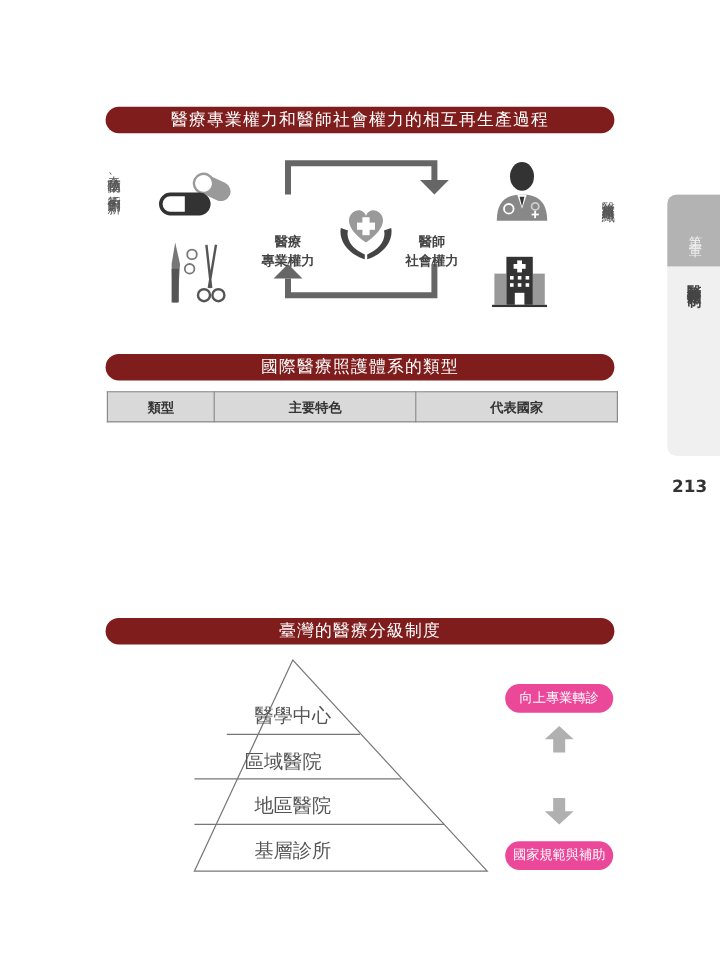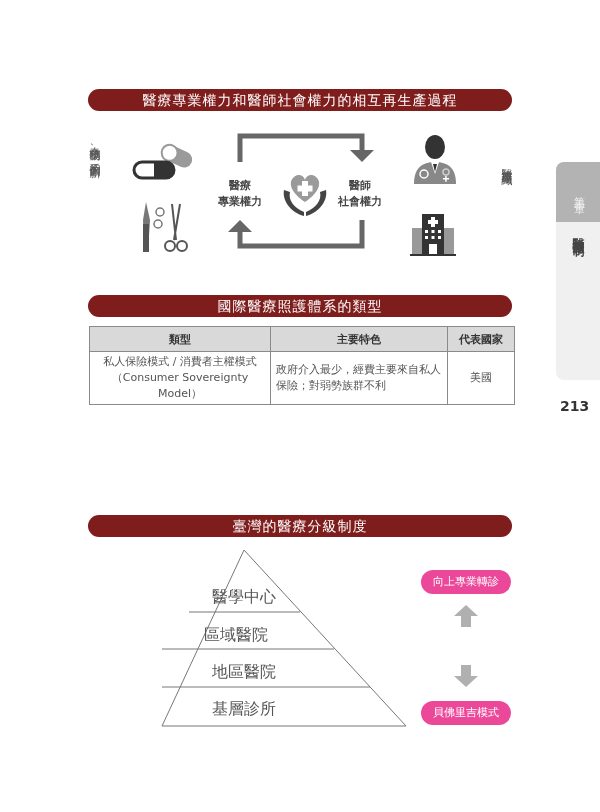--- a/index.html
+++ b/index.html
@@ -14,21 +14,21 @@
     background:#7f1d1d; border-radius:11px;
     color:#fff; font-size:14px; text-align:center; line-height:22px;
     letter-spacing:1px;
   }
   .vtext {
     position:absolute; writing-mode:vertical-rl; font-size:11px; color:#555;
     letter-spacing:1px;
   }
   .icon { position:absolute; }
   .label2 {
-    position:absolute; font-size:11px; font-weight:bold; color:#444; text-align:center; line-height:16px;
+    position:absolute; font-size:11px; font-weight:bold; color:#444; text-align:center; line-height:16px;margin-top:16px;
   }
   
   .side-tab {
     position:absolute; left:556px; top:162px; width:44px; height:218px;
     background:#f0f0f0; border-radius:8px 0 0 8px; overflow:hidden;
   }
   .side-tab-top {
     height:60px; background:#b3b3b3; color:#eee; font-size:11px;
     writing-mode:vertical-rl; display:flex; align-items:center; justify-content:center;
     width:44px; letter-spacing:2px;
@@ -150,30 +150,20 @@
 
 <table class="sys">
   <thead>
     <tr>
       <th>類型</th>
       <th>主要特色</th>
       <th>代表國家</th>
     </tr>
   </thead>
   <tbody>
-    <tr style="height:38px;">
-      <td class="c-type">
-        <div>私人保險模式 / 消費者主權模式</div>
-        <div>（Consumer Sovereignty Model）</div>
-      </td>
-      <td class="c-feat">政府介入最少，經費主要來自私人保險；對弱勢族群不利</td>
-      <td class="c-country">
-        <div>美國</div>
-      </td>
-    </tr>
   </tbody>
 </table>
 
 <div class="banner" style="top:515px;">臺灣的醫療分級制度</div>
 
 <svg class="icon" style="left:160px; top:548px;" width="250" height="182" viewBox="0 0 250 182">
   <polygon points="84,2 2,178 246,178" fill="#fff" stroke="#777" stroke-width="1"></polygon>
   <line x1="29" y1="64" x2="140" y2="64" stroke="#777" stroke-width="1"></line>
   <line x1="2" y1="101" x2="174" y2="101" stroke="#777" stroke-width="1"></line>
   <line x1="2" y1="139" x2="210" y2="139" stroke="#777" stroke-width="1"></line>
@@ -186,13 +176,13 @@
 
 <div class="pill" style="left:421px; top:570px;">向上專業轉診</div>
 
 <svg class="icon" style="left:453px; top:604px;" width="26" height="24" viewBox="0 0 26 24">
   <polygon points="13,1 25,12 18,12 18,23 8,23 8,12 1,12" fill="#b0b0b0"></polygon>
 </svg>
 <svg class="icon" style="left:453px; top:664px;" width="26" height="24" viewBox="0 0 26 24">
   <polygon points="8,1 18,1 18,12 25,12 13,23 1,12 8,12" fill="#b0b0b0"></polygon>
 </svg>
 
-<div class="pill" style="left:421px; top:701px;">貝佛里吉模式</div>
+<div class="pill" style="left:421px; top:701px;">國家規範與補助</div>
 
 </body></html>

